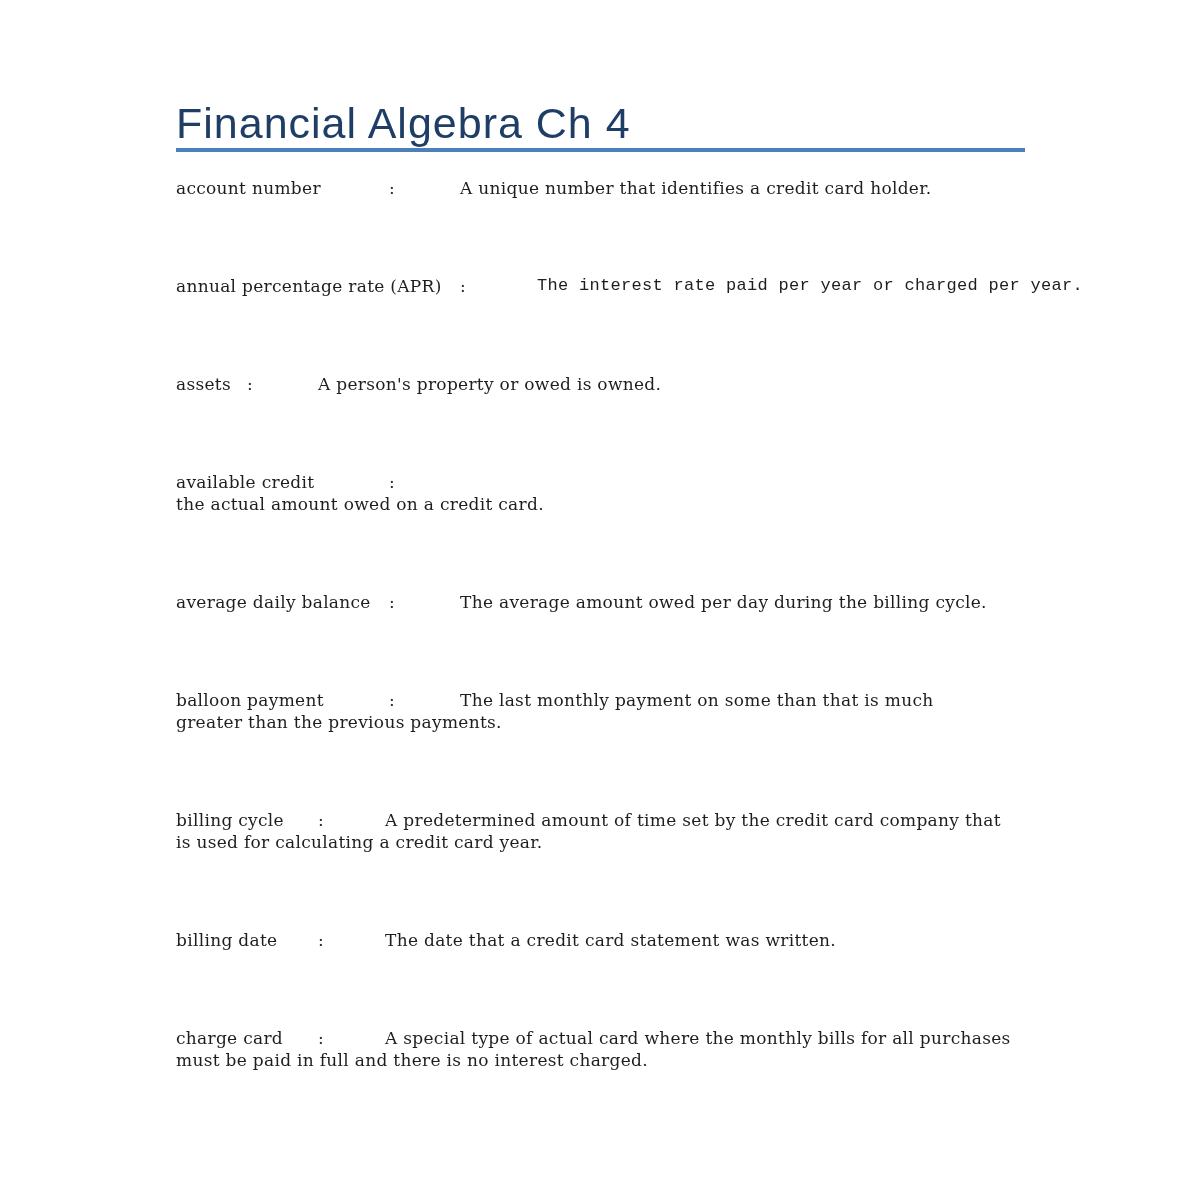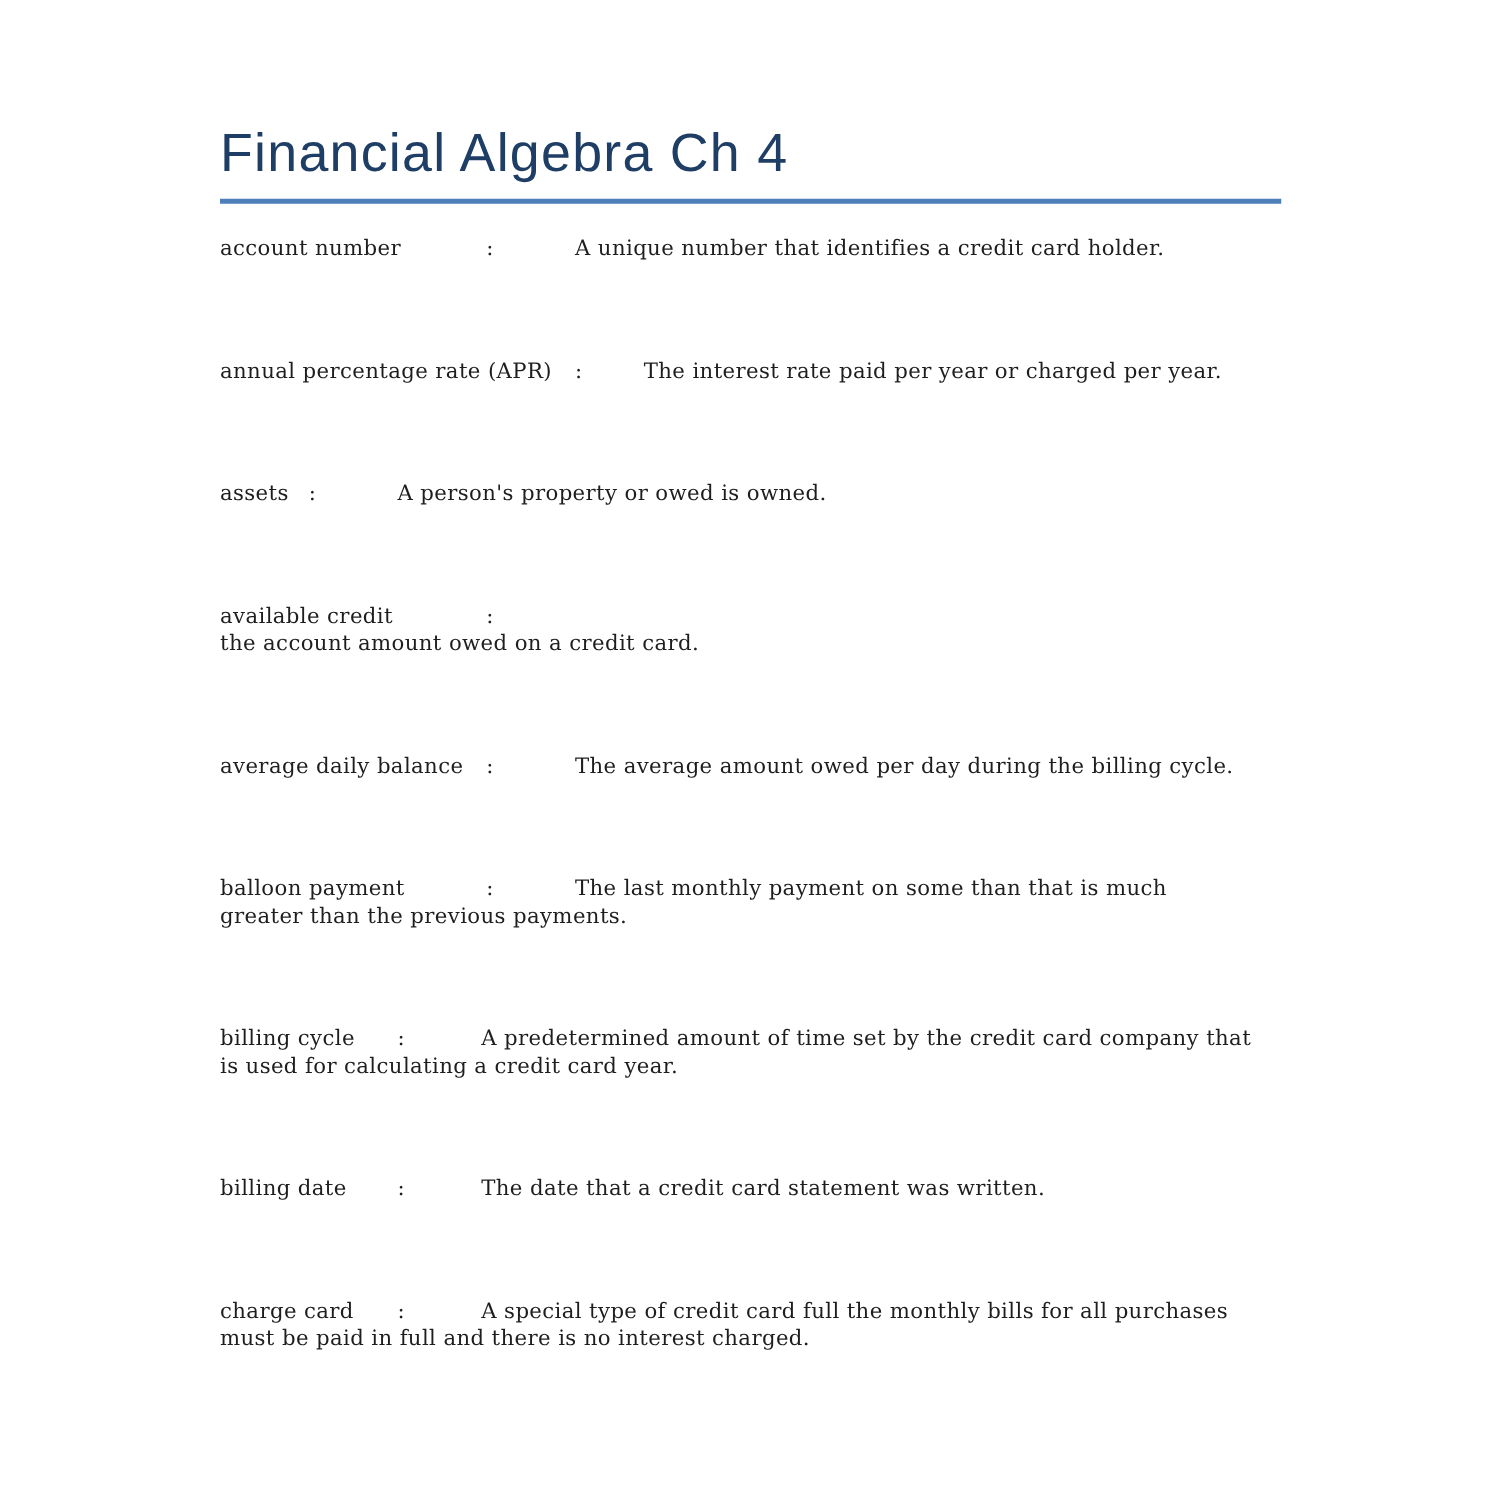--- a/index.html
+++ b/index.html
@@ -17,21 +17,20 @@
     width: 849px;
   }
   .doc-title {
     margin-top: 98px;
     font-family: "Liberation Sans", sans-serif;
     font-weight: normal;
     font-size: 43px;
     line-height: 50px;
     letter-spacing: 1px;
     color: #1f3e66;
-    padding-bottom: 11px;
     border-bottom: 4px solid #4d80ba;
   }
   .entries {
     margin-top: 25px;
   }
   .entry {
     margin-bottom: 76px;
     font-size: 17px;
     line-height: 22px;
     letter-spacing: 0.3px;
@@ -44,21 +43,21 @@
   }
   .term { display: inline-block; }
   .colon, .def {
     position: absolute;
     top: 0;
   }
   
   .cols-71  .colon { left: 71px;  }  .cols-71  .def { left: 142px; }
   .cols-142 .colon { left: 142px; }  .cols-142 .def { left: 209px; }
   .cols-213 .colon { left: 213px; }  .cols-213 .def { left: 284px; }
-  .cols-284 .colon { left: 284px; }  .cols-284 .def { left: 339px; }
+  .cols-284 .colon { left: 284px; }  .cols-284 .def { left: 361px; font-family: Liberation Mono, monospace; }
   .cont { white-space: nowrap; }
 </style>
 </head>
 <body>
 
 <div class="doc">
 
   <h1 class="doc-title">Financial Algebra Ch 4</h1>
 
   <div class="entries">
@@ -85,21 +84,21 @@
         <span class="colon">:</span>
         <span class="def">A person's property or owed is owned.</span>
       </div>
     </div>
 
     <div class="entry">
       <div class="line cols-213">
         <span class="term">available credit</span>
         <span class="colon">:</span>
       </div>
-      <div class="line cont">the account amount owed on a credit card.</div>
+      <div class="line cont">the actual amount owed on a credit card.</div>
     </div>
 
     <div class="entry">
       <div class="line cols-213">
         <span class="term">average daily balance</span>
         <span class="colon">:</span>
         <span class="def">The average amount owed per day during the billing cycle.</span>
       </div>
     </div>
 
@@ -126,19 +125,19 @@
         <span class="term">billing date</span>
         <span class="colon">:</span>
         <span class="def">The date that a credit card statement was written.</span>
       </div>
     </div>
 
     <div class="entry">
       <div class="line cols-142">
         <span class="term">charge card</span>
         <span class="colon">:</span>
-        <span class="def">A special type of credit card full the monthly bills for all purchases</span>
+        <span class="def">A special type of actual card where the monthly bills for all purchases</span>
       </div>
       <div class="line cont">must be paid in full and there is no interest charged.</div>
     </div>
 
   </div>
 </div>
 
 </body></html>

